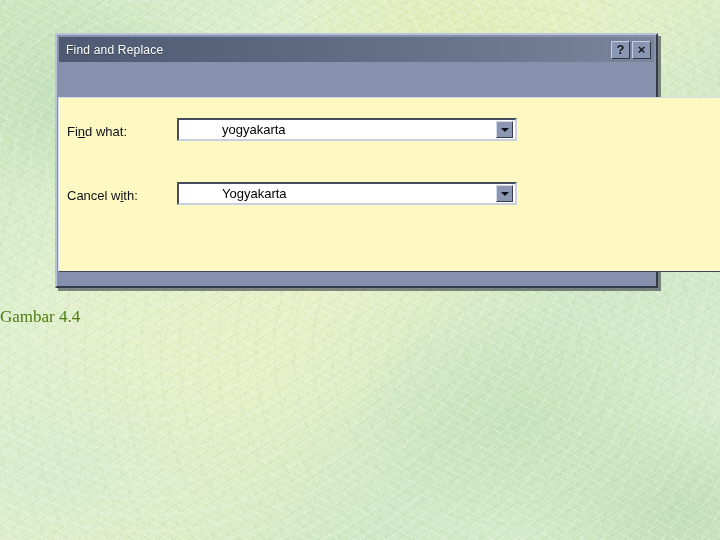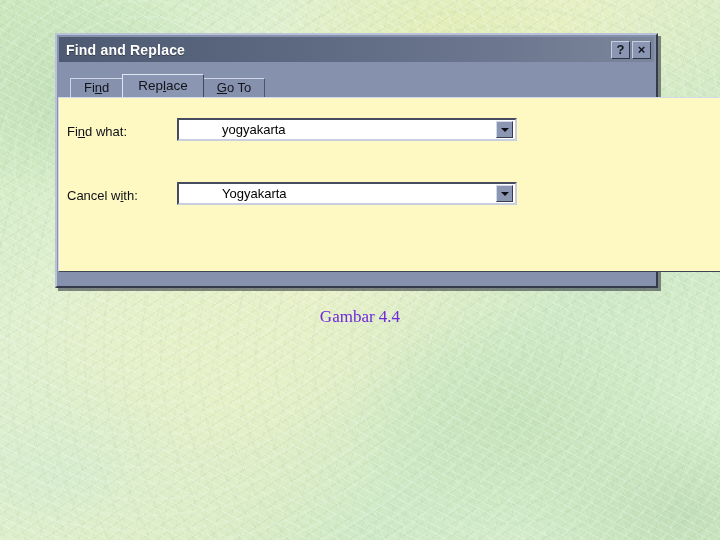--- a/index.html
+++ b/index.html
@@ -73,22 +73,22 @@
     width: 595px;
     height: 25px;
     background: linear-gradient(to right, #4e5a72 0%, #5d6980 40%, #6d7890 75%, #7b869c 100%);
     display: flex;
     align-items: center;
     padding: 0 3px 0 7px;
     box-sizing: border-box;
   }
   #title-text {
     color: #ffffff;
-    font-size: 14px;
-    font-weight: bold;
+    font-size: 12px;
+    font-weight: normal;
     letter-spacing: 0.2px;
     flex: 1;
     white-space: nowrap;
     text-shadow: 0 1px 0 rgba(0,0,0,0.35);
   }
   .cap-btn {
     width: 19px;
     height: 18px;
     margin-left: 2px;
     background: #8b96b2;
@@ -244,47 +244,39 @@
     font-size: 10px;
     line-height: 1;
   }
 
   
   #caption {
     position: absolute;
     left: 0;
     top: 307px;
     width: 720px;
-    text-align: center;
     font-family: "Liberation Serif", serif;
     font-size: 17px;
-    color: #6d28d9;
+    color: #4d7c0f;
   }
 </style>
 </head>
 <body>
 
 <div id="bg-texture"></div>
 <div id="bg-grain"></div>
 
 <div id="dialog">
 
   <div id="title-bar">
     <div id="title-text">Find and Replace</div>
     <div class="cap-btn">?</div>
     <div class="cap-btn">×</div>
   </div>
 
-  <div id="tab-strip">
-    <div class="tab"><span>Fi</span><u>n</u><span>d</span></div>
-
-    <div class="tab active"><span>Rep</span><u>l</u><span>ace</span></div>
-
-    <div class="tab"><span></span><u>G</u><span>o To</span></div>
-  </div>
 
   <div id="tab-panel">
 
     <div class="field-label" style="left:8px; top:26px;"><span>Fi</span><u>n</u><span>d what:</span></div>
 
     <div class="combo" style="left:118px; top:20px; width:340px;">
       <div class="combo-text" placeholder="">yogyakarta</div>
       <div class="combo-arrow">
         <span class="arrow-down"></span>
       </div>

